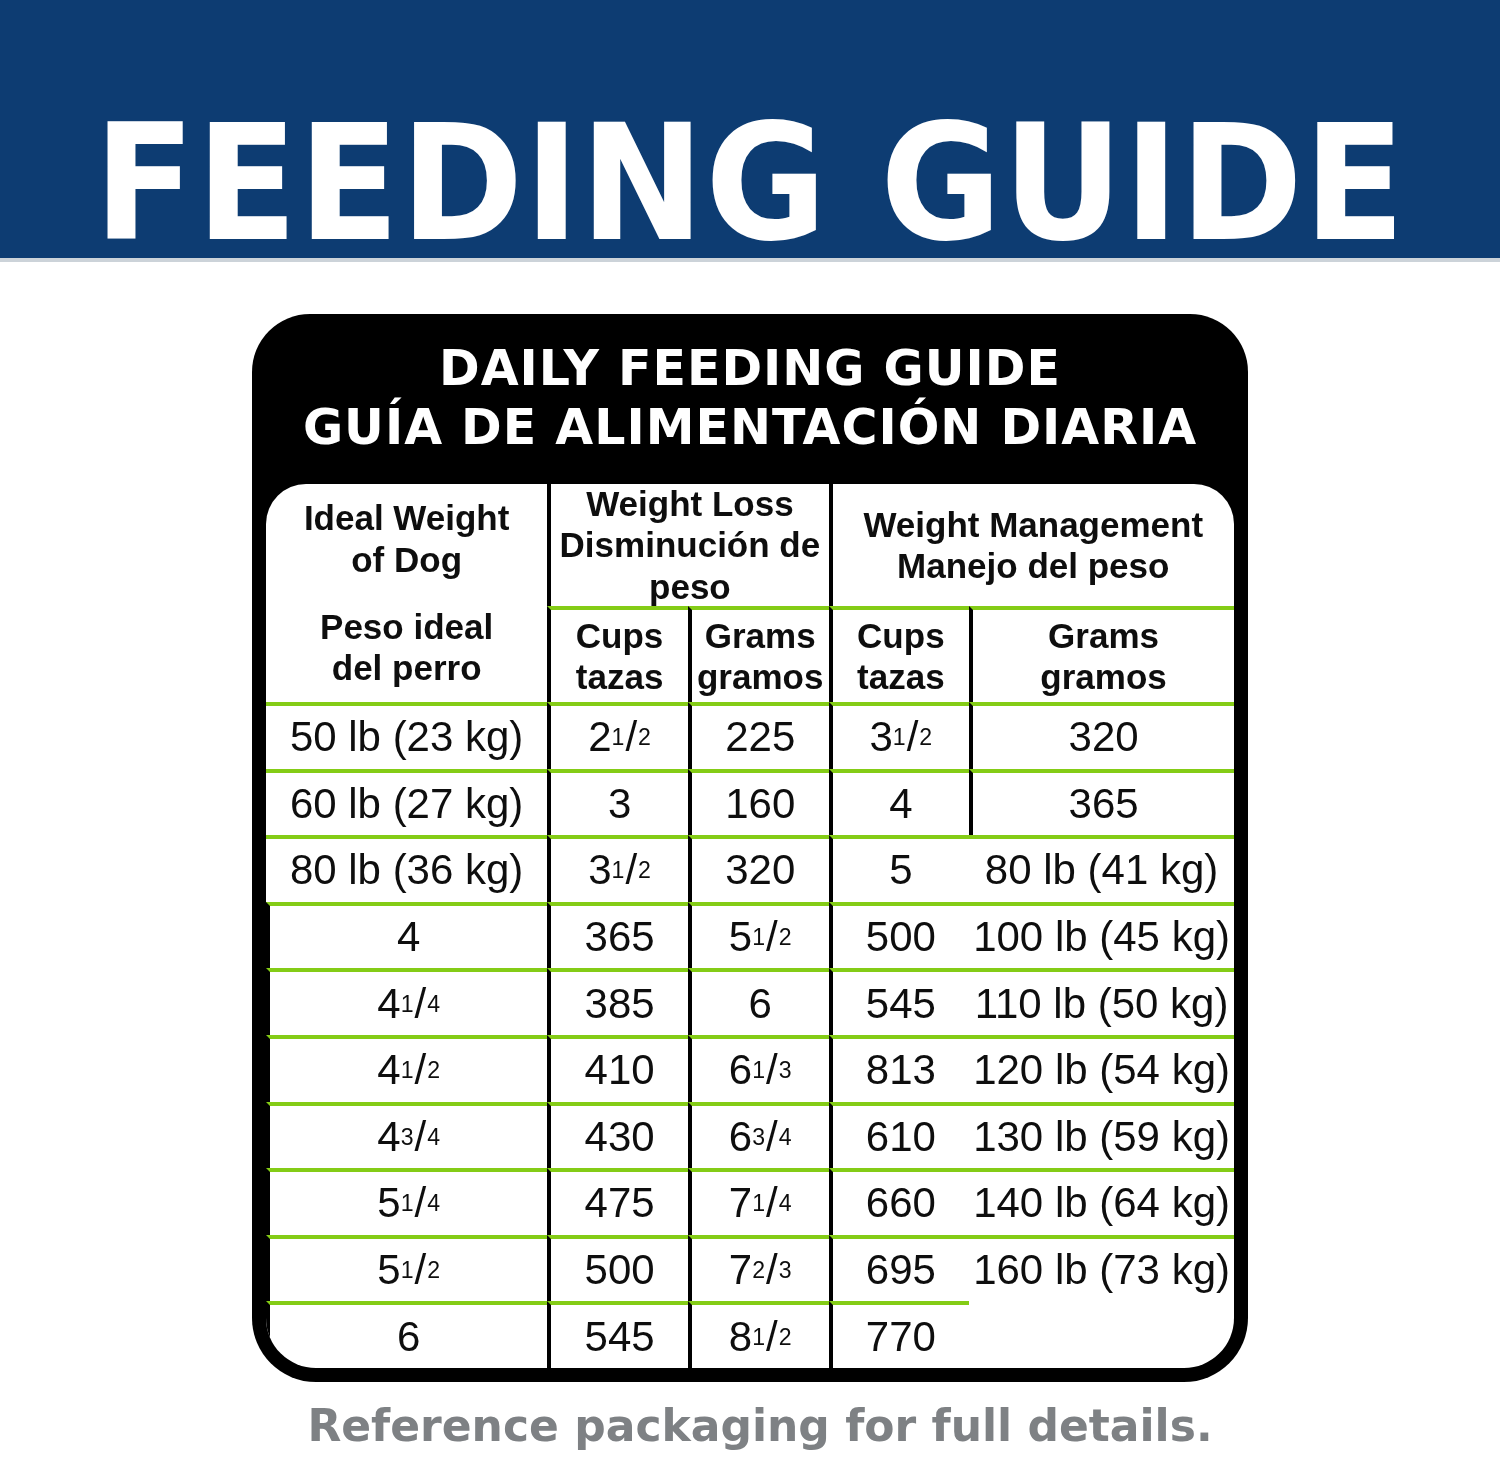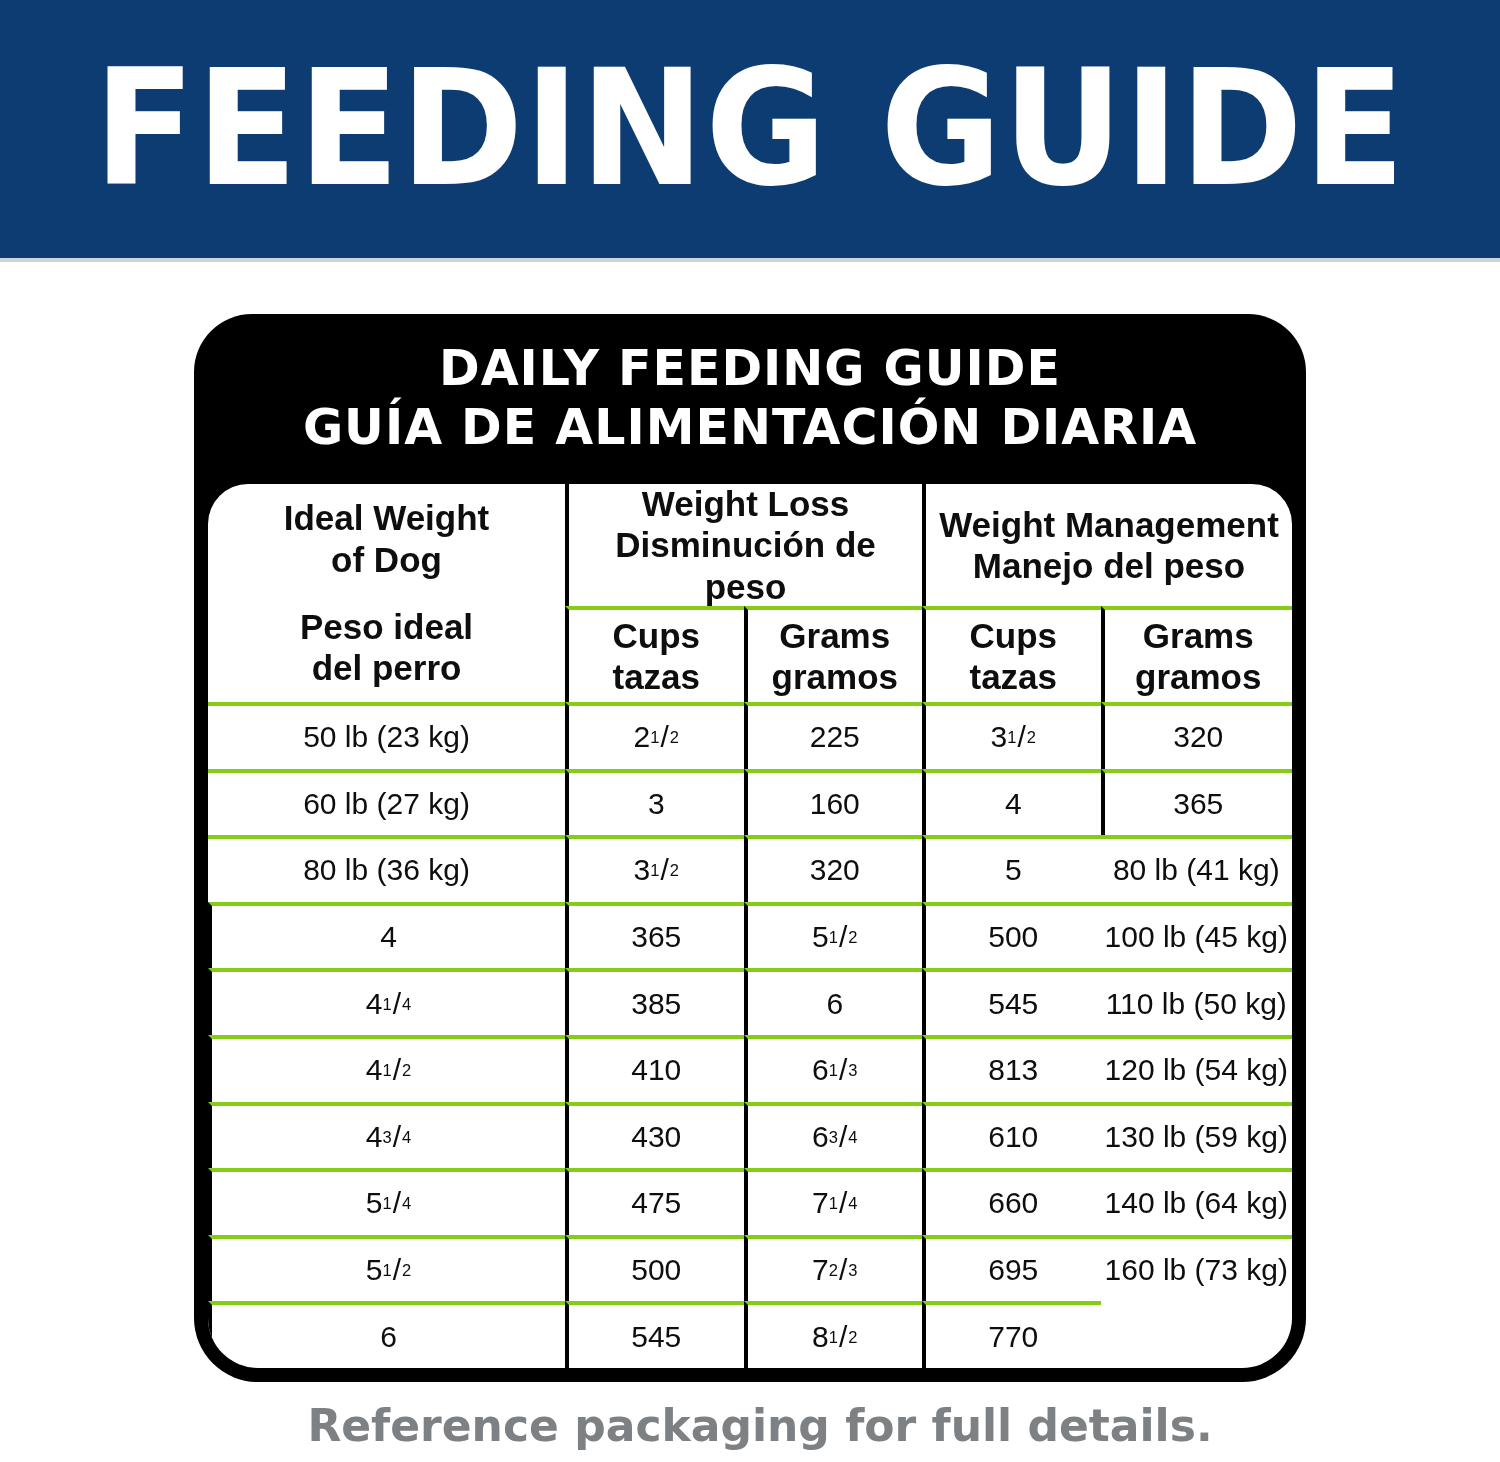--- a/index.html
+++ b/index.html
@@ -8,37 +8,37 @@
     width: 1500px; height: 1462px;
     background: #ffffff;
     font-family: "Liberation Sans", sans-serif;
     overflow: hidden;
   }
 
   
   .banner {
     width: 100%; height: 262px;
     background: #0d3c72;
-    display: flex; align-items: center; justify-content: center;
+    display: flex; align-items: flex-end; justify-content: center;
     border-bottom: 4px solid #ccd3d9;
   }
   .banner-title {
     font-family: "DejaVu Sans", sans-serif;
     font-weight: bold;
     font-size: 148px;
     letter-spacing: 1px;
     color: #ffffff;
     transform: scaleY(1.08);
     white-space: nowrap;
     line-height: 1;
   }
 
   
   .panel {
-    width: 1112px;
+    width: 996px;
     margin: 52px auto 0 auto;
     background: #000000;
     border-radius: 58px 58px 64px 64px;
     padding: 0 14px 14px 14px;
   }
   .panel-title {
     height: 170px;
     display: flex; flex-direction: column;
     align-items: center; justify-content: center;
     gap: 8px;
@@ -84,21 +84,21 @@
   .sub1 { grid-column: 2; grid-row: 2; }
   .sub2 { grid-column: 3; grid-row: 2; }
   .sub3 { grid-column: 4; grid-row: 2; }
   .sub4 { grid-column: 5; grid-row: 2; }
 
   .hdr { font-weight: bold; font-size: 35px; line-height: 1.18; }
   .corner .block { margin: 13px 0; }
 
   .data {
     font-weight: normal;
-    font-size: 30px;
+    font-size: 42px;
     flex-direction: row;
     white-space: nowrap;
   }
   .data sup { font-size: .55em; vertical-align: .52em; line-height: 0; }
   .data sub { font-size: .55em; vertical-align: -0.08em; line-height: 0; }
   .data .sl { margin: 0 1px; }
 
   
   .footer-note {
     margin-top: 18px;

